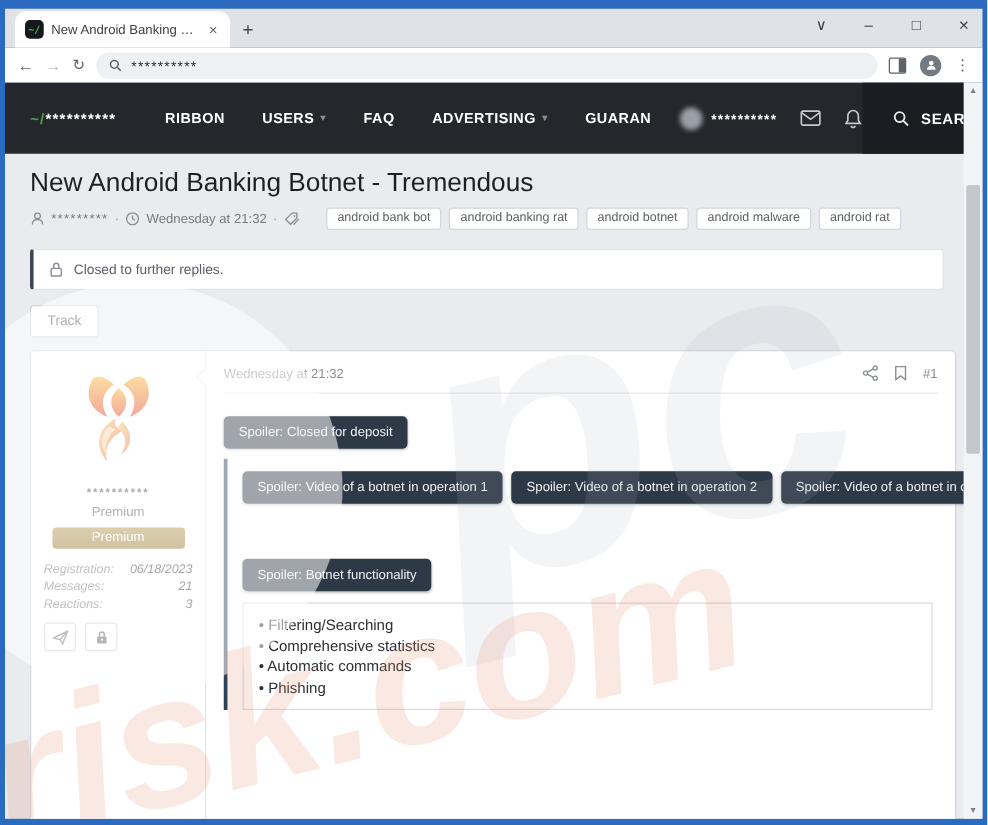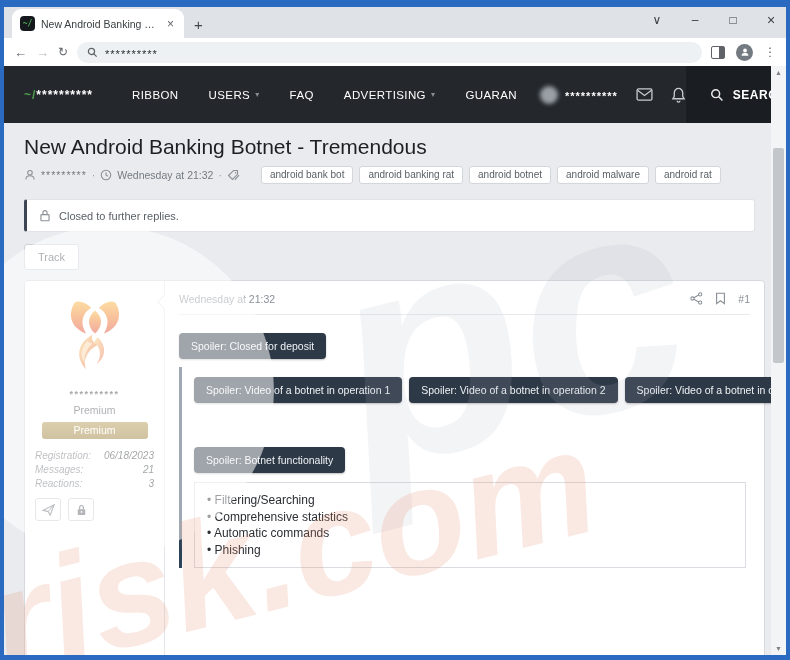--- a/index.html
+++ b/index.html
@@ -34,21 +34,21 @@
 
   
   .viewport { flex:1; background:#e9ebee; display:flex; overflow:hidden; position:relative; }
   .page { flex:1; overflow:hidden; position:relative; }
 
   
   .navbar { height:57px; background:#24282d; display:flex; align-items:center; padding-left:20px; color:#fff; }
   .logo { font-weight:bold; font-size:12px; letter-spacing:1px; white-space:nowrap; }
   .logo .tilde { color:#4c9e4a; }
   .nav-items { display:flex; align-items:center; margin-left:24px; }
-  .nav-item { font-weight:normal; font-size:11.5px; letter-spacing:.4px; padding:0 15px; display:flex; align-items:center; gap:5px; cursor:pointer; white-space:nowrap; }
+  .nav-item { font-weight:bold; font-size:11.5px; letter-spacing:.4px; padding:0 15px; display:flex; align-items:center; gap:5px; cursor:pointer; white-space:nowrap; }
   .caret { color:#868c93; font-size:8px; }
   .nav-user { display:flex; align-items:center; gap:7px; margin-left:8px; cursor:pointer; }
   .nav-user .mini-av { width:18px; height:18px; border-radius:50%; background:#9aa0a6; filter:blur(2px); }
   .nav-user-name { font-weight:bold; font-size:11px; letter-spacing:1px; padding-top:2px; }
   .nav-icon { margin-left:18px; cursor:pointer; display:flex; }
   .nav-search { margin-left:auto; align-self:stretch; background:#1a1d21; display:flex; align-items:center; gap:9px; padding:0 24px; cursor:pointer; }
   .nav-search span { font-weight:bold; font-size:12px; letter-spacing:.5px; }
 
   
   .thread-head { padding:12px 16px 0 20px; }

